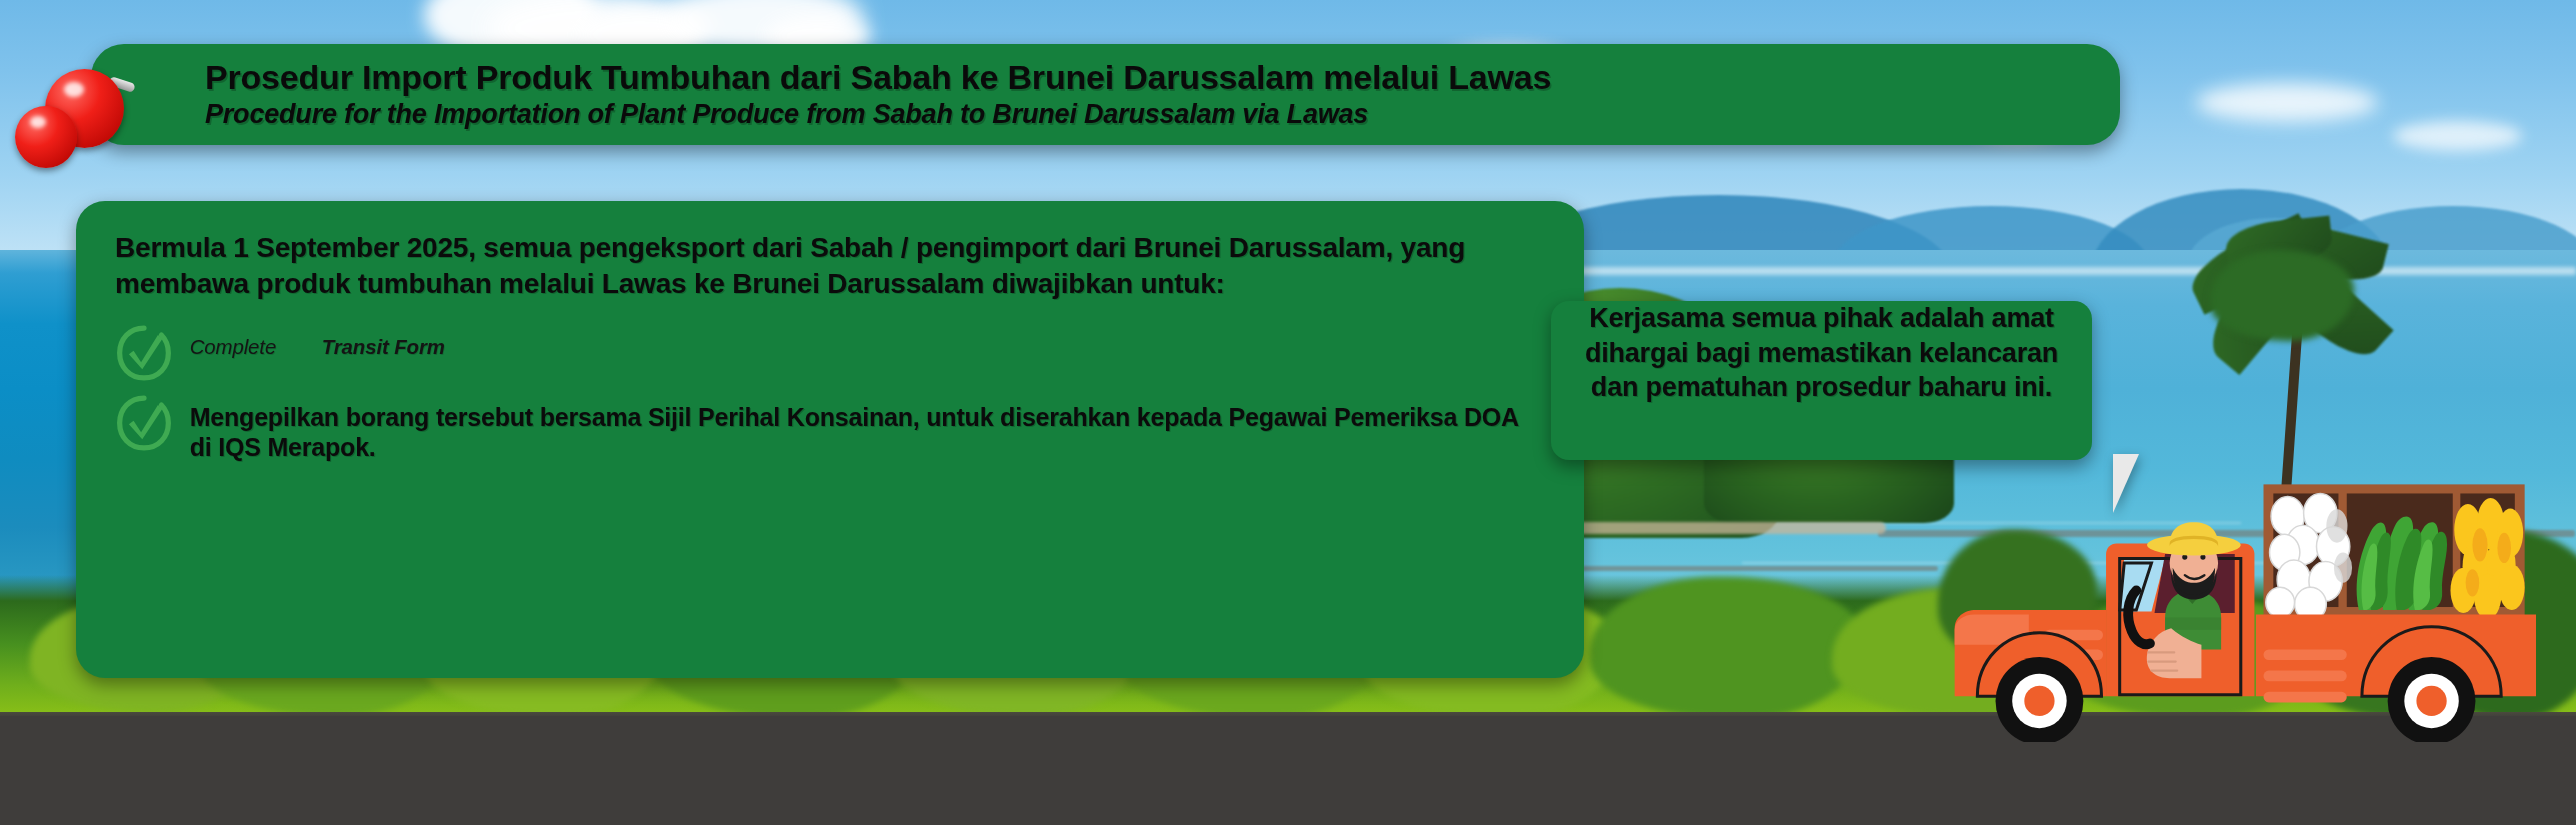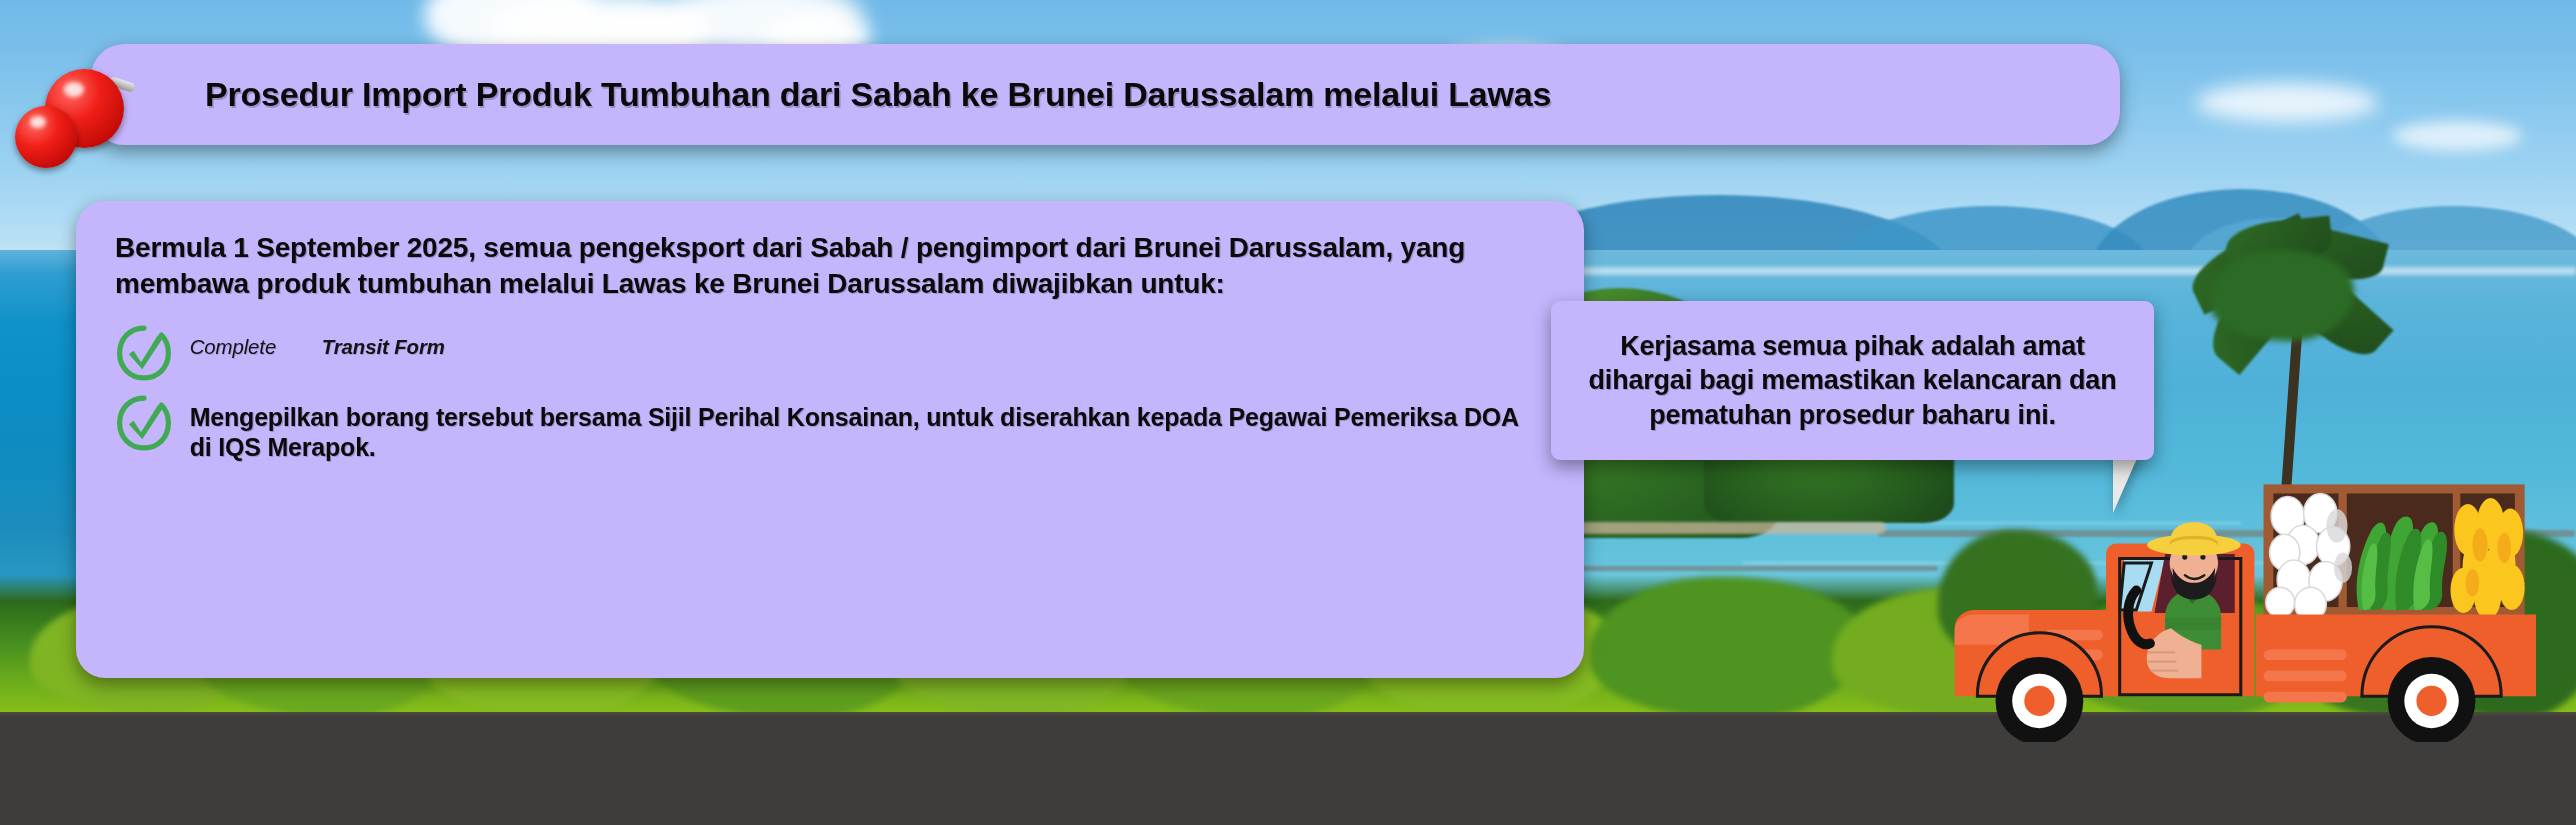--- a/index.html
+++ b/index.html
@@ -141,21 +141,21 @@
   .pin.small { left:6px;  top:70px; width:62px;  height:62px; }
   .pin-needle {
     position:absolute; left:100px; top:44px; width:26px; height:9px;
     background: linear-gradient(to bottom,#e8e8e8,#9a9a9a);
     border-radius:4.5px; transform: rotate(18deg);
   }
 
   
   .card {
     position:absolute;
-    background:#c4b5fd;
+    background:#15803d;
     border-radius:29px;
     box-shadow: 0 6.8px 16.7px rgba(0,0,0,.38);
     z-index:10;
   }
 
   #title-card {
     left:91px; top:44px; width:2029px; height:101px;
     border-radius: 33px;
     padding: 10.6px 30px 10.6px 114px;
     display:flex; flex-direction:column; justify-content:center;
@@ -201,24 +201,24 @@
     text-shadow: 1.1px 1.1px 0 rgba(0,0,0,.2);
   }
   .check-en {
     font-size:20.4px; font-style:italic; color:#141414; line-height:1.26;
     letter-spacing:-0.1px; margin-top:3.8px;
     text-shadow: 0.8px 0.8px 0 rgba(0,0,0,.16);
   }
   .check-en b { font-weight:bold; font-style:italic;margin-left:40px; }
 
   #bubble-card {
-    left:1551px; top:301px; width:603px; height:159px;
-    border-radius:9px;
+    left:1551px; top:301px; width:541px; height:159px;
+    border-radius:18px;
     padding: 0 26px;
-    display:flex; align-items:center; justify-content:center;
+    display:flex; align-items:flex-start; justify-content:center;
   }
   .bubble-text {
     font-size:27px; font-weight:bold; color:#0b0b0b;
     line-height:1.28; text-align:center; letter-spacing:-0.2px;
     text-shadow: 1.2px 1.2px 0 rgba(0,0,0,.2);
   }
   .bubble-tail {
     position:absolute; z-index:10;
     left:2113px; top:454px;
     width:0; height:0;
@@ -294,20 +294,21 @@
     <div class="veg-blob" style="left:1938px; top:530px; width:159px; height:136px; background:#35711f;"></div>
   </div>
 
   <div class="road-edge"></div>
   <div class="road">
     
   </div>
 
   <div id="title-card" class="card">
     <div class="title-main">Prosedur Import Produk Tumbuhan dari Sabah ke Brunei Darussalam melalui Lawas</div>
+    <div class="title-sub">Procedure for the Importation of Plant Produce from Sabah to Brunei Darussalam via Lawas</div>
   </div>
 
   <div class="pins">
     <div class="pin-needle"></div>
     <div class="pin big"></div>
     <div class="pin small"></div>
   </div>
 
   <div id="content-card" class="card">
 

